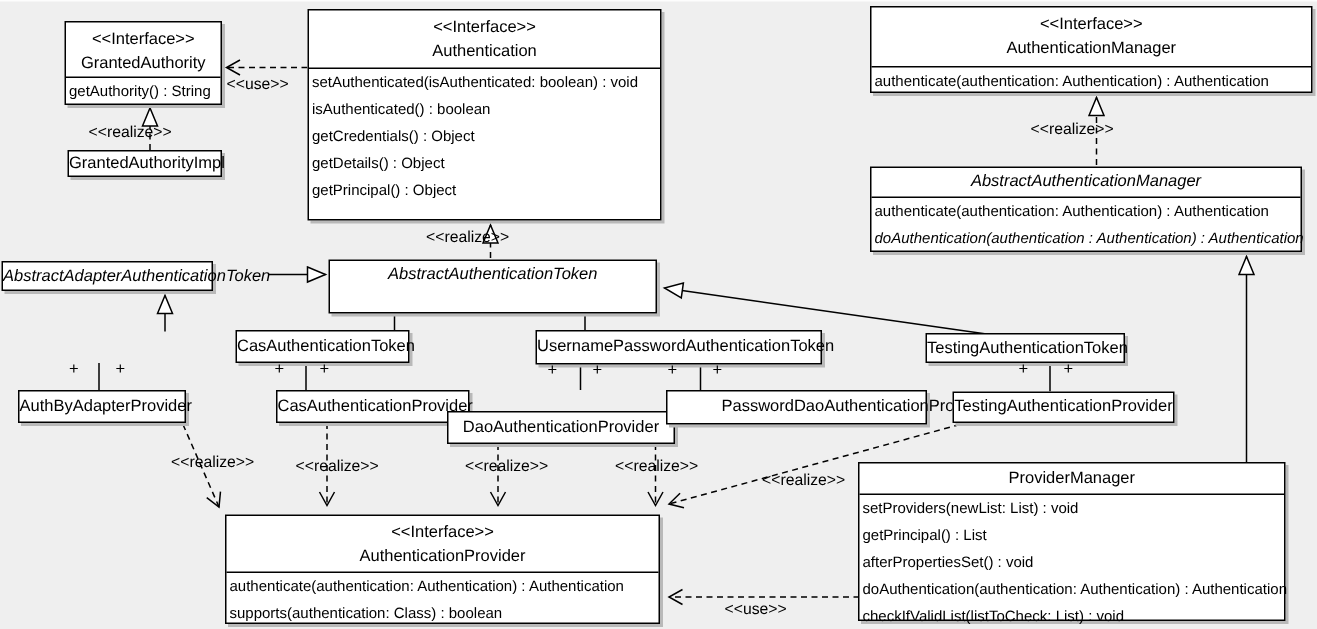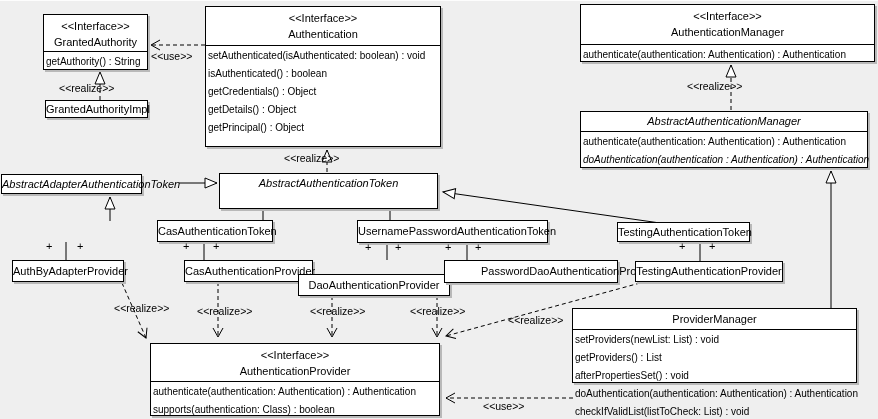--- a/index.html
+++ b/index.html
@@ -149,26 +149,26 @@
 
   <div class="box" style="left:150px;top:342px;width:290px;height:73px;">
     <div class="hdr" style="height:37px;">
       <div class="stereo">&lt;&lt;Interface&gt;&gt;</div>
       <div class="cname">AuthenticationProvider</div>
     </div>
     <div class="m">authenticate(authentication: Authentication) : Authentication</div>
     <div class="m">supports(authentication: Class) : boolean</div>
   </div>
 
-  <div class="box" style="left:572px;top:307px;width:285px;height:75px;">
+  <div class="box" style="left:572px;top:307px;width:285px;height:106px;">
     <div class="hdr" style="height:20px;">
       <div class="cname" style="line-height:20px;">ProviderManager</div>
     </div>
     <div class="m">setProviders(newList: List) : void</div>
-    <div class="m">getProviders() : List</div>
+    <div class="m">getPrincipal() : List</div>
     <div class="m">afterPropertiesSet() : void</div>
     <div class="m">doAuthentication(authentication: Authentication) : Authentication</div>
     <div class="m">checkIfValidList(listToCheck: List) : void</div>
   </div>
 
   <div class="elabel" style="left:151px;top:49px;">&lt;&lt;use&gt;&gt;</div>
   <div class="elabel" style="left:59px;top:81px;">&lt;&lt;realize&gt;&gt;</div>
   <div class="elabel" style="left:284px;top:151px;">&lt;&lt;realize&gt;&gt;</div>
   <div class="elabel" style="left:687px;top:79px;">&lt;&lt;realize&gt;&gt;</div>
   <div class="elabel" style="left:114px;top:301px;">&lt;&lt;realize&gt;&gt;</div>

